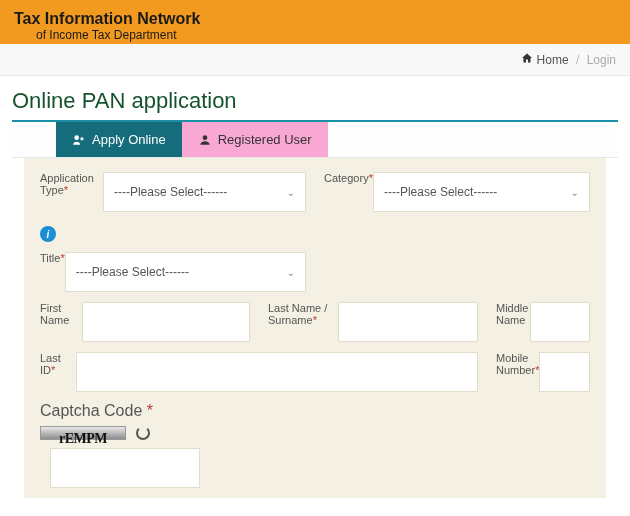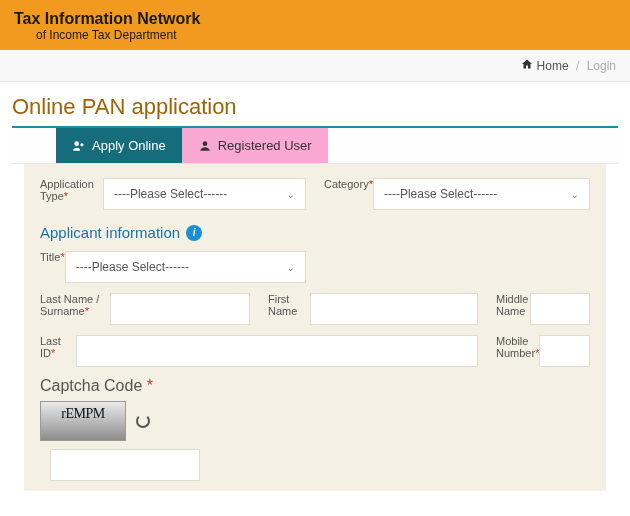--- a/index.html
+++ b/index.html
@@ -1,45 +1,45 @@
 <!DOCTYPE html>
 <html><head>
   <meta charset="utf-8">
   <style>
     * { box-sizing: border-box; margin: 0; padding: 0; }
     body { font-family: Arial, Helvetica, sans-serif; font-size: 13px; color: #333; background: #fff; width: 630px; }
-    .header { background: #f19a1f; height: 50px; padding: 10px 14px; }
+    .header { background: #f19a1f; height: 44px; padding: 10px 14px; }
     .header-title { font-size: 16px; font-weight: bold; color: #1a1a1a; }
     .header-sub { font-size: 12px; color: #1a1a1a; padding-left: 22px; }
     .breadcrumb-bar { background: #f8f8f8; border-bottom: 1px solid #e6e6e6; padding: 8px 14px; font-size: 12px; color: #555; text-align: right; }
     .bc-home-icon { font-weight: bold; color: #333; }
     .bc-sep { color: #bbb; margin: 0 4px; }
     .bc-login { color: #aaa; }
     .page-title-wrap { padding: 8px 12px 4px; }
-    .page-title { font-size: 22px; font-weight: 400; color: #a16207; padding: 4px 0 6px; }
+    .page-title { font-size: 22px; font-weight: 400; color: #14532d; padding: 4px 0 6px; }
     .accent-line { height: 2px; background: #1a8fa6; }
     .tabs { display: flex; background: #fefefe; border-bottom: 1px solid #e6e6e6; padding-left: 44px; }
     .tab { display: flex; align-items: center; gap: 6px; padding: 10px 16px; font-size: 13px; cursor: pointer; }
     .tab.active { background: #156d7c; color: #fff; }
     .tab.inactive { background: #f9a8d4; color: #333; }
     .tab-icon { display: inline-block; width: 14px; height: 14px; }
     .form-area { background: #f4f0e3; padding: 14px 16px 10px; margin: 0 12px; }
     .row { display: flex; gap: 18px; margin-bottom: 10px; }
     .col { flex: 1; display: flex; flex-direction: row; }
     .col.sm { flex: 0 0 94px; }
     .label { font-size: 11px; color: #555; margin-bottom: 4px; }
     .req { color: #c0392b; }
-    .select, .input { background: #fff; border: 1px solid #e2ddcd; padding: 8px 10px; font-size: 12px; color: #555; width: 100%; height: 32px; }
+    .select, .input { background: #fff; border: 1px solid #e2ddcd; padding: 8px 10px; font-size: 12px; color: #555; width: 100%; height: 40px; }
     .select { display: flex; justify-content: space-between; align-items: center; cursor: pointer; }
     .chev { color: #888; font-size: 10px; }
     .section-head { display: flex; align-items: center; gap: 6px; color: #1a74a8; font-size: 15px; margin: 14px 0 10px; }
     .info-icon { display: inline-flex; align-items: center; justify-content: center; width: 16px; height: 16px; border-radius: 50%; background: #1a8fd6; color: #fff; font-size: 10px; font-weight: bold; font-style: italic; }
     .captcha-label { font-size: 16px; color: #555; margin-bottom: 6px; }
     .captcha-row { display: flex; align-items: center; gap: 10px; margin-bottom: 8px; }
-    .captcha-img { width: 86px; height: 40px; background: linear-gradient(180deg,#e9e9e9 0%,#8d8d8d 100%); border: 1px solid #999; font-family: Georgia, serif; font-weight: normal; text-align: center; line-height: 24px; font-size: 14px; letter-spacing: -0.5px; color: #111; }
+    .captcha-img { width: 86px; height: 14px; background: linear-gradient(180deg,#e9e9e9 0%,#8d8d8d 100%); border: 1px solid #999; font-family: Georgia, serif; font-weight: bold; text-align: center; line-height: 24px; font-size: 14px; letter-spacing: -0.5px; color: #111; }
     .reload { width: 14px; height: 14px; border: 2px solid #555; border-top-color: transparent; border-radius: 50%; }
     .captcha-input { margin-left: 10px; }
     .captcha-input .input { width: 150px; }
   </style>
 </head>
 <body>
 
 <div class="header">
   <div class="header-title">Tax Information Network</div>
   <div class="header-sub">of Income Tax Department</div>
@@ -93,42 +93,41 @@
       <div class="col">
         <div class="label"><span>Category</span><span class="req">*</span></div>
         <div class="select">
           <span>----Please Select------</span>
           <span class="chev">⌄</span>
         </div>
       </div>
     </div>
 
     <div class="section-head">
-      <span>Applicant information</span>
       <span class="info-icon">i</span>
     </div>
 
     <div class="row">
       <div class="col">
         <div class="label"><span>Title</span><span class="req">*</span></div>
         <div class="select">
           <span>----Please Select------</span>
           <span class="chev">⌄</span>
         </div>
       </div>
       <div class="col"></div>
     </div>
 
     <div class="row">
       <div class="col">
-        <div class="label"><span>Last Name / Surname</span><span class="req">*</span></div>
+        <div class="label">First Name</div>
         <input class="input" style="">
       </div>
       <div class="col">
-        <div class="label">First Name</div>
+        <div class="label"><span>Last Name / Surname</span><span class="req">*</span></div>
         <input class="input" style="">
       </div>
       <div class="col sm">
         <div class="label">Middle Name</div>
         <input class="input" style="">
       </div>
     </div>
 
     <div class="row">
       <div class="col">

